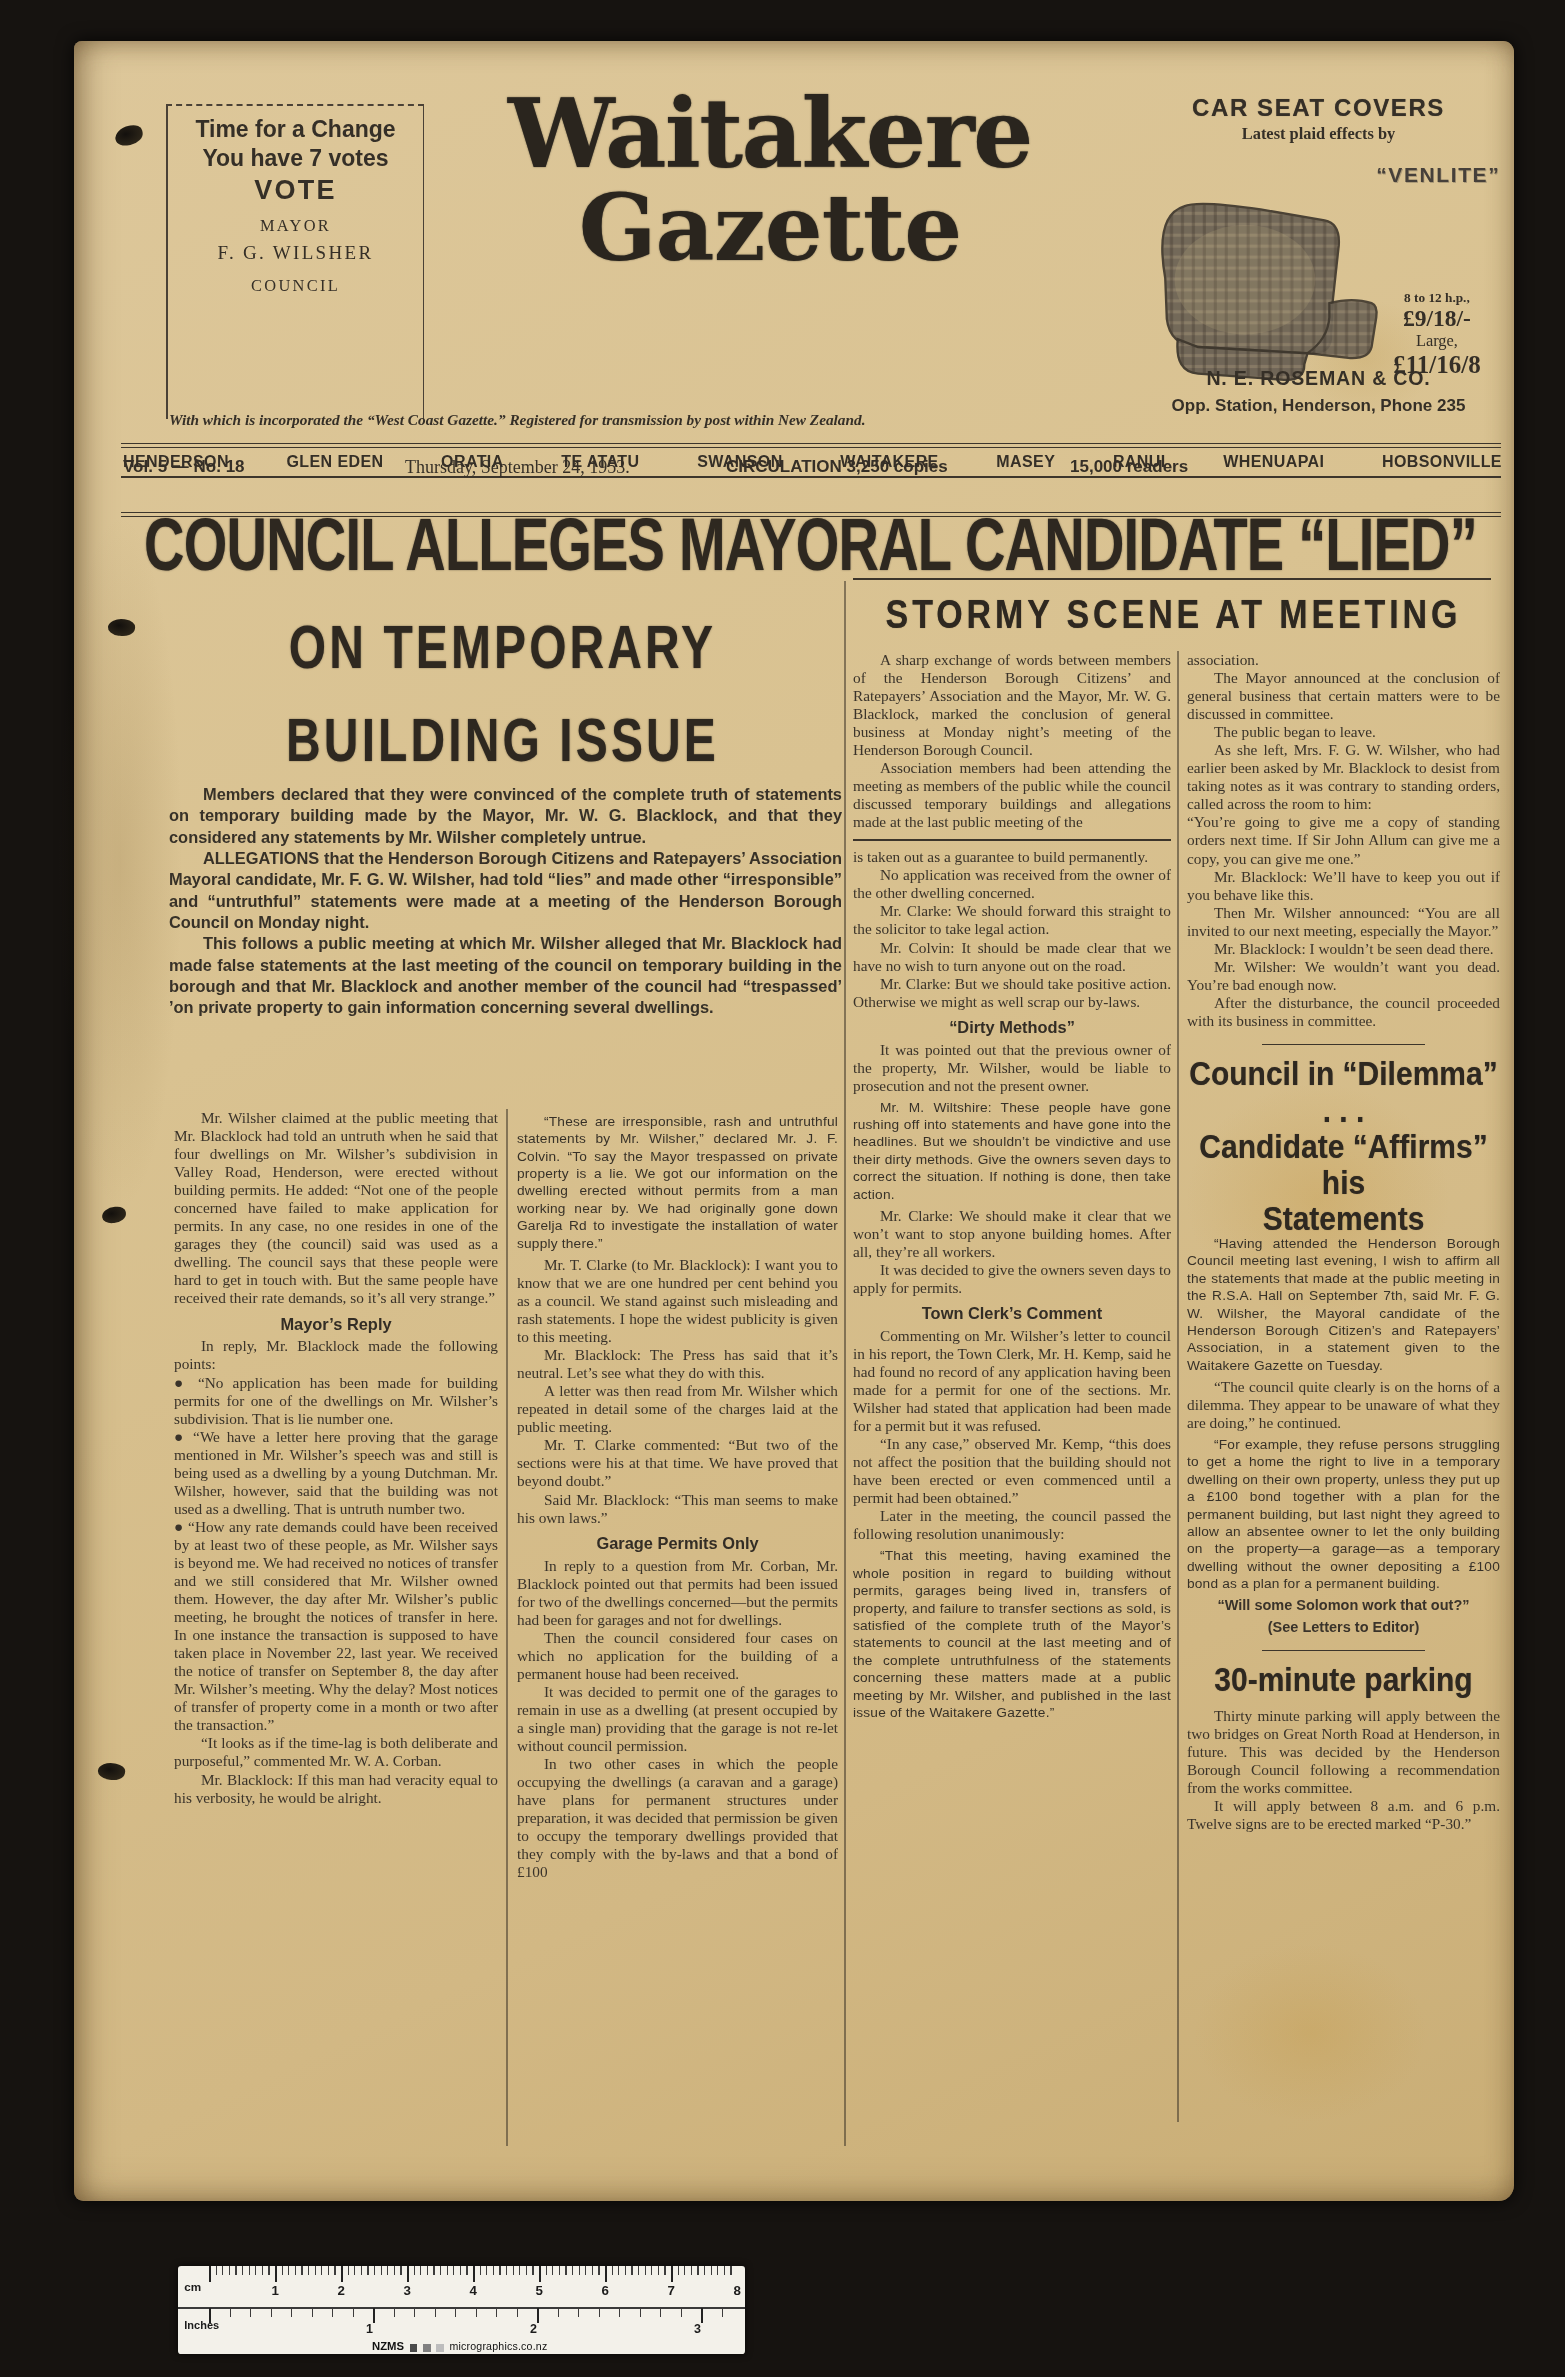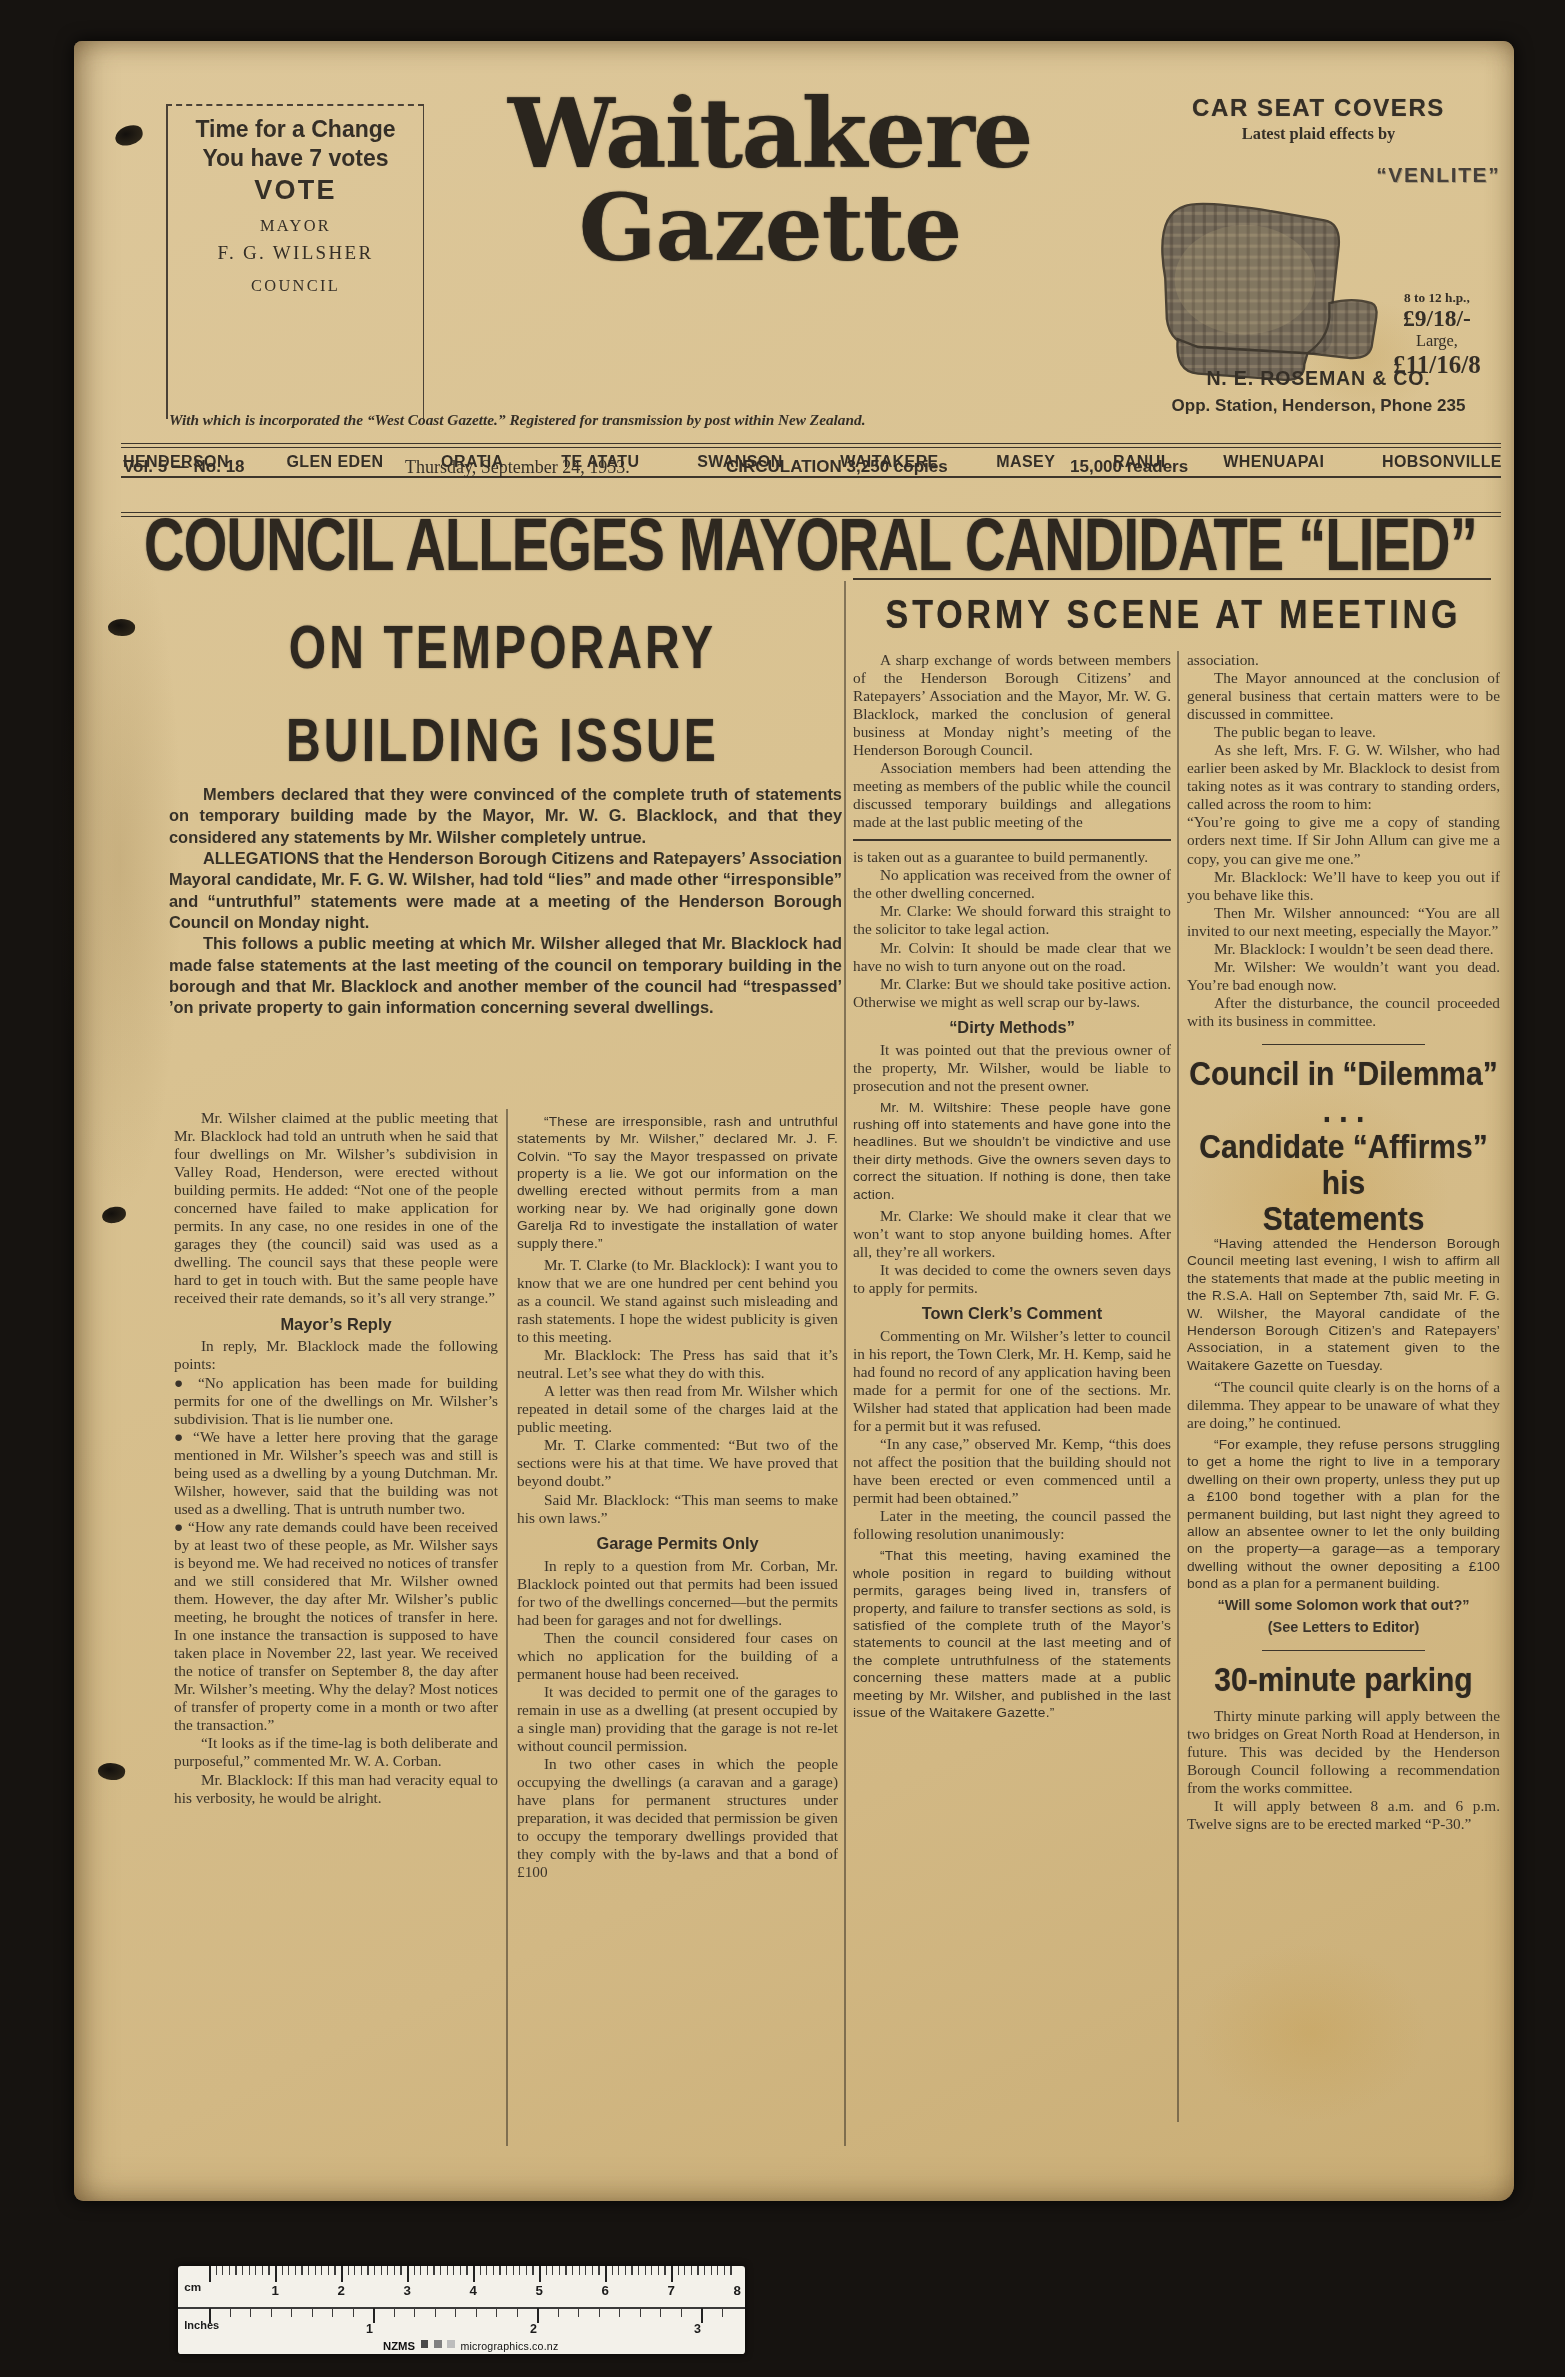--- a/index.html
+++ b/index.html
@@ -87,22 +87,22 @@
   .cm-nums{position:absolute;left:31px;top:17px;width:532px;display:flex;}
   .cm-nums .cm-num{flex:0 0 66px;text-align:right;font:700 13.3px "Liberation Sans",sans-serif;transform:translateX(3.9px);}
   .ruler-mid{position:absolute;top:41px;left:0;right:0;height:1.6px;background:#3a3a3a;}
   .in-small{position:absolute;top:42px;left:31px;width:517px;height:8.6px;
          background:repeating-linear-gradient(90deg,#3c3c3c 0 1.2px,transparent 1.2px 20.5px);}
   .in-big{position:absolute;top:42px;left:31px;width:517px;height:15px;
          background:repeating-linear-gradient(90deg,#222 0 2px,transparent 2px 164px);}
   .in-label{position:absolute;left:6.3px;top:53px;font:700 11px "Liberation Sans",sans-serif;}
   .in-nums{position:absolute;left:31px;top:56px;width:501px;display:flex;}
   .in-nums .inch-num{flex:0 0 164px;text-align:right;font:700 12.5px "Liberation Sans",sans-serif;}
-  .ruler-brand{position:absolute;bottom:2.3px;left:194px;display:flex;align-items:flex-start;gap:5.5px;
-               font:700 11.3px "Liberation Sans",sans-serif;color:#111;margin-left:11px;}
+  .ruler-brand{position:absolute;bottom:2.3px;left:194px;display:flex;align-items:flex-end;gap:5.5px;
+               font:700 11.3px "Liberation Sans",sans-serif;color:#111;}
   .ruler-brand .patch{width:7.8px;height:7.8px;display:inline-block;}
   .ruler-brand .site{font-weight:400;font-size:10.6px;letter-spacing:0.2px;}
   .town{white-space:nowrap;}
 </style>
 </head>
 <body>
 
 <div id="paper">
 
   <div class="stain" style="left:1111px;top:1041px;width:266px;height:235px;background:radial-gradient(rgba(193,148,62,.30),rgba(193,148,62,0) 70%);"></div>
@@ -224,21 +224,21 @@
       <div class="colrule"></div>
       <p class="para ni">is taken out as a guarantee to build permanently.</p>
       <p class="para">No application was received from the owner of the other dwelling concerned.</p>
       <p class="para">Mr. Clarke: We should forward this straight to the solicitor to take legal action.</p>
       <p class="para">Mr. Colvin: It should be made clear that we have no wish to turn anyone out on the road.</p>
       <p class="para">Mr. Clarke: But we should take positive action. Otherwise we might as well scrap our by-laws.</p>
       <h4 class="colsub">“Dirty Methods”</h4>
       <p class="para">It was pointed out that the previous owner of the property, Mr. Wilsher, would be liable to prosecution and not the present owner.</p>
       <p class="para boldp">Mr. M. Wiltshire: These people have gone rushing off into statements and have gone into the headlines. But we shouldn’t be vindictive and use their dirty methods. Give the owners seven days to correct the situation. If nothing is done, then take action.</p>
       <p class="para">Mr. Clarke: We should make it clear that we won’t want to stop anyone building homes. After all, they’re all workers.</p>
-      <p class="para">It was decided to come the owners seven days to apply for permits.</p>
+      <p class="para">It was decided to give the owners seven days to apply for permits.</p>
       <h4 class="colsub">Town Clerk’s Comment</h4>
       <p class="para">Commenting on Mr. Wilsher’s letter to council in his report, the Town Clerk, Mr. H. Kemp, said he had found no record of any application having been made for a permit for one of the sections. Mr. Wilsher had stated that application had been made for a permit but it was refused.</p>
       <p class="para">“In any case,” observed Mr. Kemp, “this does not affect the position that the building should not have been erected or even commenced until a permit had been obtained.”</p>
       <p class="para">Later in the meeting, the council passed the following resolution unanimously:</p>
       <p class="para boldp">“That this meeting, having examined the whole position in regard to building without permits, garages being lived in, transfers of property, and failure to transfer sections as sold, is satisfied of the complete truth of the Mayor’s statements to council at the last meeting and of the complete untruthfulness of the statements concerning these matters made at a public meeting by Mr. Wilsher, and published in the last issue of the Waitakere Gazette.”</p>
     </div>
   <div class="col" style="left:1113px;top:610px;width:313px;height:1510px;">
       <p class="para ni">association.</p>
       <p class="para">The Mayor announced at the conclusion of general business that certain matters were to be discussed in committee.</p>
       <p class="para">The public began to leave.</p>

